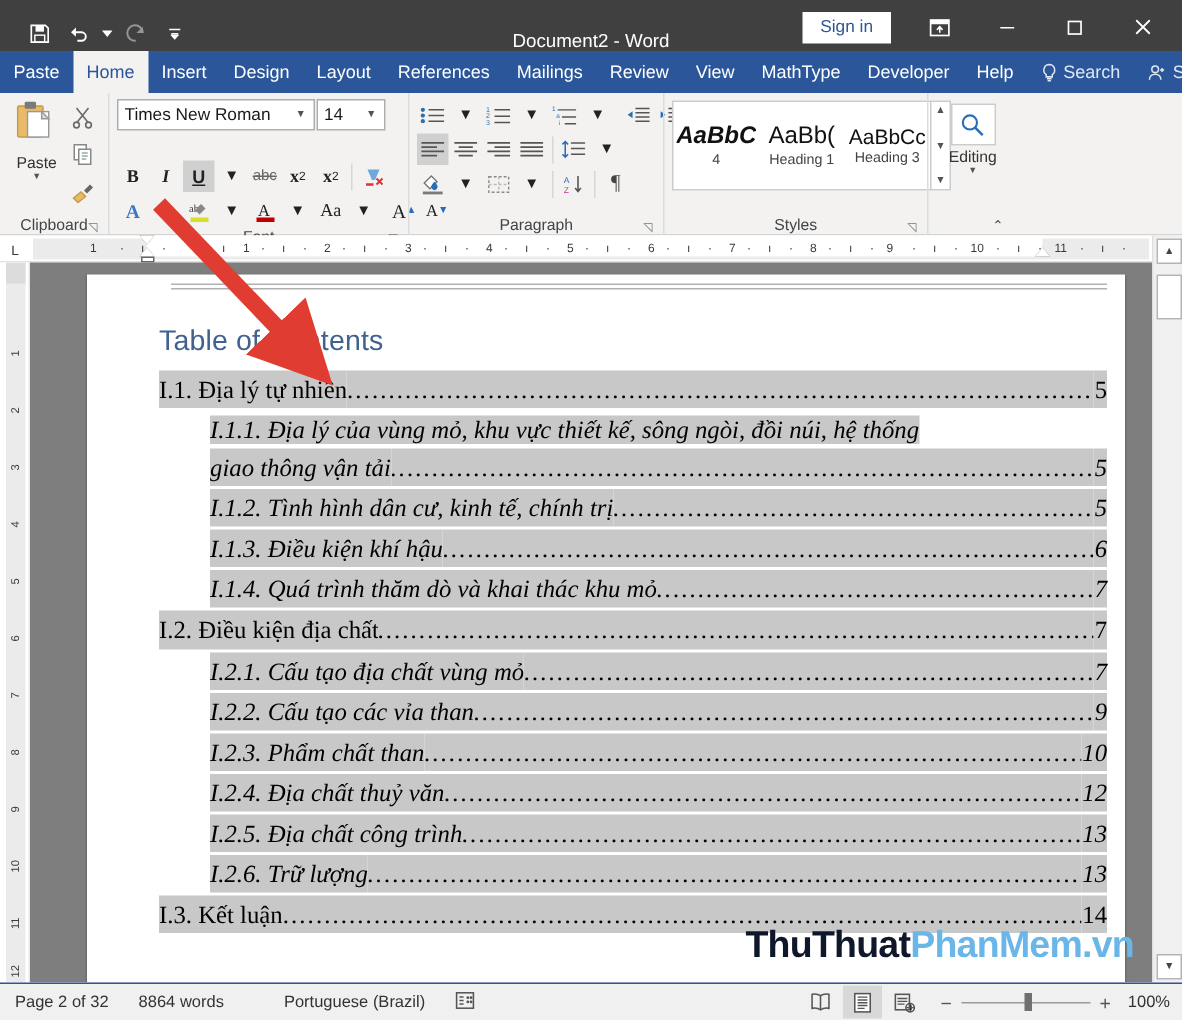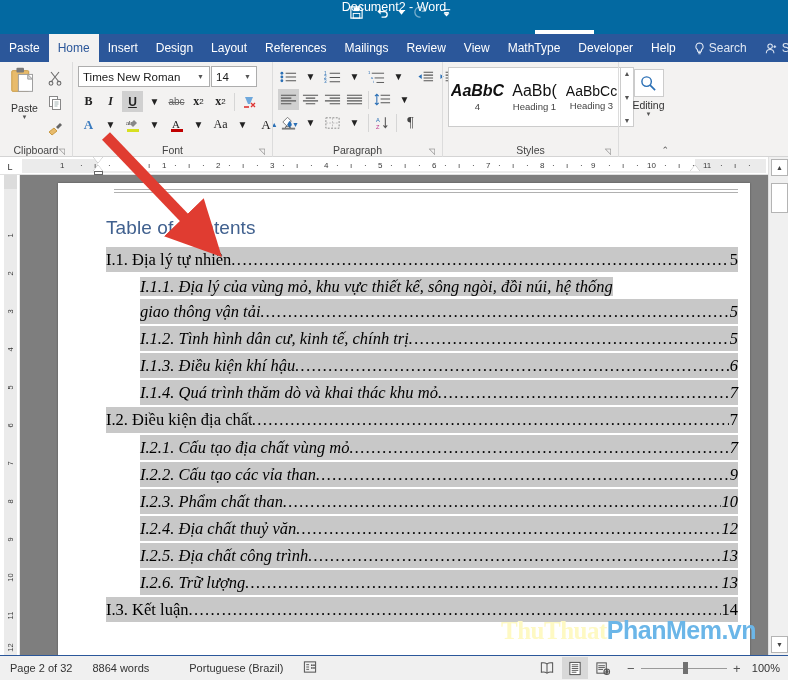--- a/index.html
+++ b/index.html
@@ -6,21 +6,21 @@
   html, body {
     width: 788px; height: 680px;
     font-family: "Liberation Sans", sans-serif;
     overflow: hidden; background: #fff;
   }
   #app { position: relative; width: 788px; height: 680px; }
 
   
   .titlebar {
     position: absolute; top: 0; left: 0; width: 788px; height: 34px;
-    background: #0369a1; display: flex; align-items: center; flex-direction: column;
+    background: #404040; display: flex; align-items: flex-end;
   }
   .qat { display: flex; align-items: center; gap: 2px; padding-left: 14px; }
   .qat-btn {
     width: 24px; height: 24px; display: flex; align-items: center; justify-content: center;
     color: #fff;
   }
   .qat-btn svg { display: block; }
   .qat-btn.disabled { opacity: .45; }
   .title-text {
     position: absolute; left: 0; right: 0; text-align: center;
@@ -200,21 +200,21 @@
     display: inline-block; width: 1px; height: 16px; background: #000;
     vertical-align: -3px; margin: 0 -1px;
   }
 
   
   .watermark {
     position: absolute; right: 12px; bottom: 10px; font-size: 25px;
     font-weight: bold; font-family: "Liberation Sans", sans-serif;
     letter-spacing: -.5px; white-space: nowrap; z-index: 6;
   }
-  .wm-a { color: #fef9c3; font-family: Liberation Serif, serif; }
+  .wm-a { color: #0f172a; }
   .wm-b { color: #6bb6e8; }
 
   
   .arrow-svg { position: absolute; left: 0; top: 0; width: 788px; height: 680px; pointer-events: none; z-index: 9; }
 
   
   .vscroll {
     position: absolute; right: 0; top: 157px; width: 20px; bottom: 25px;
     background: #f0f0f0; border-left: 1px solid #e0e0e0;
   }
@@ -390,21 +390,21 @@
         </div>
       </div>
       <div class="group-label">
         <span>Clipboard</span>
         <span class="dlg-launch">◹</span>
       </div>
     </div>
 
     <div class="group fontgroup">
       <div class="group-body" style="flex-direction:column">
-        <div class="row" style="margin-bottom:2px">
+        <div class="row" style="margin-bottom:18px">
           <div class="combo" style="width:132px">
             <span class="cval">Times New Roman</span>
             <span class="carr">▼</span>
           </div>
           <div class="combo" style="width:46px">
             <span class="cval">14</span>
             <span class="carr">▼</span>
           </div>
         </div>
         <div class="row">

